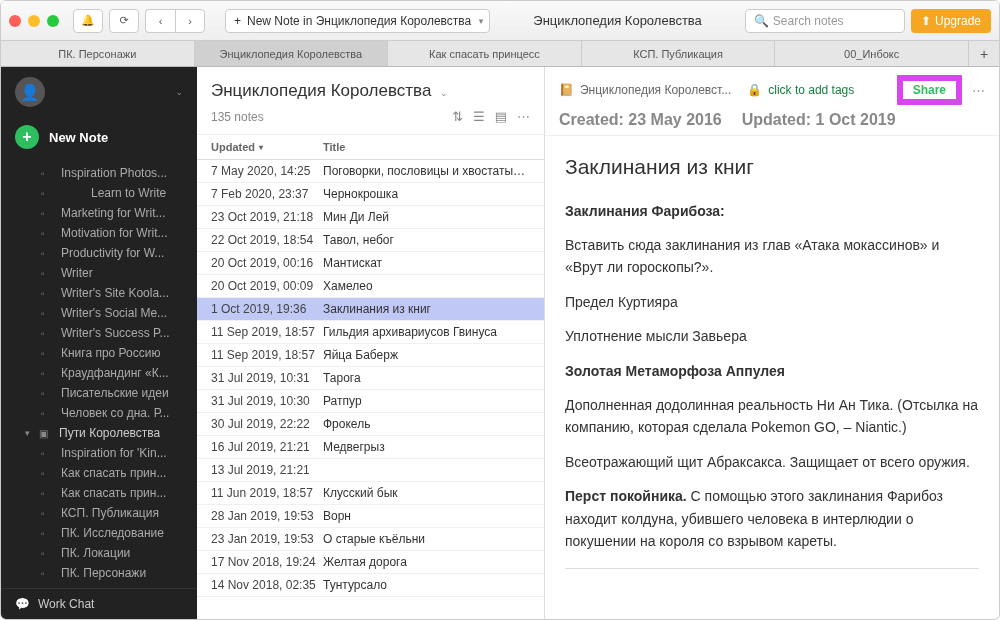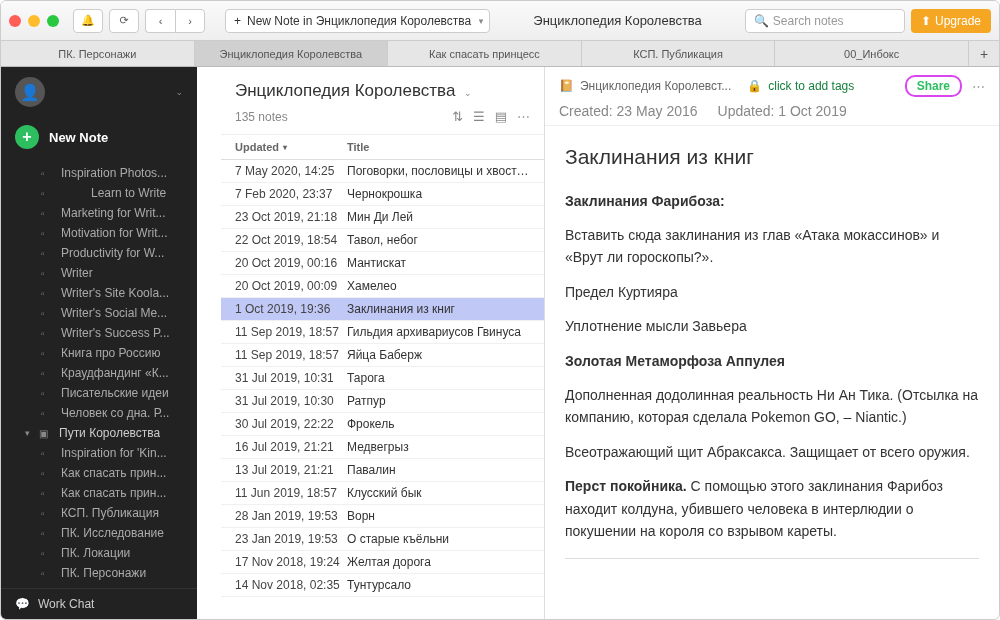--- a/index.html
+++ b/index.html
@@ -28,40 +28,40 @@
 .sidebar-top { display: flex; align-items: center; padding: 10px 14px; gap: 8px; }
 .avatar { width: 30px; height: 30px; border-radius: 50%; background: #555; display: flex; align-items: center; justify-content: center; font-size: 16px; }
 .new-note-main { display: flex; align-items: center; gap: 10px; padding: 8px 14px 14px; color: #fff; font-weight: 600; font-size: 13px; }
 .plus-circle { width: 24px; height: 24px; border-radius: 50%; background: #2dbe60; color: #fff; display: flex; align-items: center; justify-content: center; font-size: 16px; font-weight: bold; }
 .sidebar-list { flex: 1; overflow-y: auto; }
 .sb-item { display: flex; align-items: center; padding: 3px 8px 3px 40px; color: #aaa; white-space: nowrap; overflow: hidden; text-overflow: ellipsis; cursor: pointer; }
 .sb-item.folder { padding-left: 24px; color: #ccc; }
 .sb-item .sb-icon { width: 14px; margin-right: 6px; font-size: 10px; color: #888; flex-shrink: 0; }
 .sb-expand { width: 12px; font-size: 9px; color: #888; margin-right: 2px; }
 .work-chat { padding: 8px 14px; border-top: 1px solid #333; color: #ccc; display: flex; align-items: center; gap: 8px; font-size: 12px; }
-.notelist { width: 348px; border-right: 1px solid #ddd; display: flex; flex-direction: column; overflow: hidden; background: #fff; padding-left: 24px; }
+.notelist { width: 348px; border-right: 1px solid #ddd; display: flex; flex-direction: column; overflow: hidden; background: #fff; }
 .nl-header { padding: 14px 14px 10px; }
 .nl-title { font-size: 17px; color: #333; font-weight: 400; }
 .nl-sub { display: flex; justify-content: space-between; align-items: center; margin-top: 8px; color: #888; font-size: 12px; }
 .nl-icons { display: flex; gap: 10px; color: #888; font-size: 13px; }
 .nl-cols { display: flex; padding: 6px 14px; border-top: 1px solid #eee; border-bottom: 1px solid #ddd; font-size: 11px; color: #666; font-weight: 600; }
 .nl-col-date { width: 112px; display: flex; align-items: center; gap: 4px; }
 .nl-col-title { flex: 1; }
 .nl-rows { flex: 1; overflow-y: auto; }
 .nl-row { display: flex; padding: 4px 14px; border-bottom: 1px solid #f0f0f0; font-size: 12px; color: #333; cursor: pointer; }
 .nl-row.selected { background: #c0c8f5; }
 .nl-row .date { width: 112px; color: #444; }
 .nl-row .title { flex: 1; white-space: nowrap; overflow: hidden; text-overflow: ellipsis; }
 .content { flex: 1; display: flex; flex-direction: column; overflow: hidden; }
 .content-header { padding: 8px 14px 6px; border-bottom: 1px solid #eee; }
 .ch-row1 { display: flex; align-items: center; justify-content: space-between; }
 .ch-left { display: flex; align-items: center; gap: 6px; font-size: 12px; color: #666; }
 .ch-right { display: flex; align-items: center; gap: 10px; }
-.share-btn { border: 2px solid #d946ef; color: #2dbe60; border-radius: 10px; padding: 2px 10px; font-size: 12px; font-weight: 600; margin-left: 10px; }
-.ch-dates { font-size: 14px; color: #888; margin-top: 6px; display: flex; gap: 20px; }
+.share-btn { border: 6px solid #d946ef; color: #2dbe60; border-radius: 1px; padding: 2px 10px; font-size: 12px; font-weight: 600; margin-left: 10px; }
+.ch-dates { font-size: 16px; color: #888; margin-top: 6px; display: flex; gap: 20px; font-weight: bold; }
 .note-body { flex: 1; overflow-y: auto; padding: 14px 20px; font-size: 14px; color: #333; line-height: 1.6; }
 .note-body h1 { font-size: 21px; font-weight: 400; margin-bottom: 16px; }
 .note-body p { margin-bottom: 12px; }
 .note-body .bold { font-weight: 600; }
 .note-body hr { border: none; border-top: 1px solid #ddd; margin: 16px 0; }
 .chev { font-size: 9px; color: #888; margin-left: 4px; }
 </style>
 </head>
 <body>
 
@@ -291,21 +291,20 @@
           <div class="nl-row">
             <div class="date">30 Jul 2019, 22:22</div>
             <div class="title">Фрокель</div>
           </div>
           <div class="nl-row">
             <div class="date">16 Jul 2019, 21:21</div>
             <div class="title">Медвегрыз</div>
           </div>
           <div class="nl-row">
             <div class="date">13 Jul 2019, 21:21</div>
-            <div class="title">Павалин</div>
           </div>
           <div class="nl-row">
             <div class="date">11 Jun 2019, 18:57</div>
             <div class="title">Клусский бык</div>
           </div>
           <div class="nl-row">
             <div class="date">28 Jan 2019, 19:53</div>
             <div class="title">Ворн</div>
           </div>
           <div class="nl-row">

